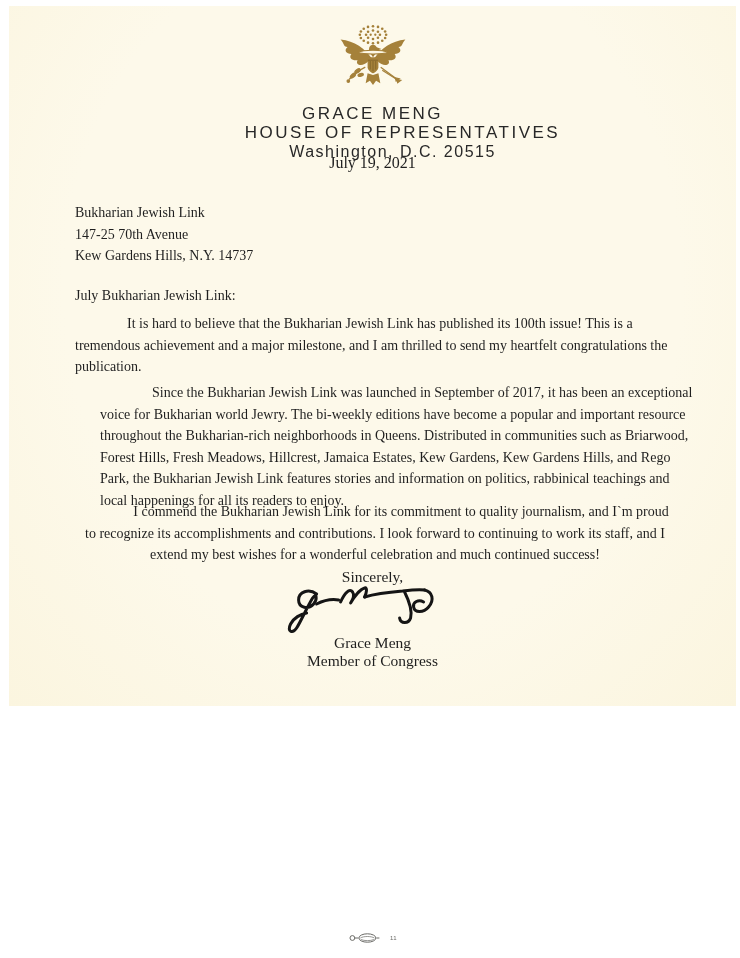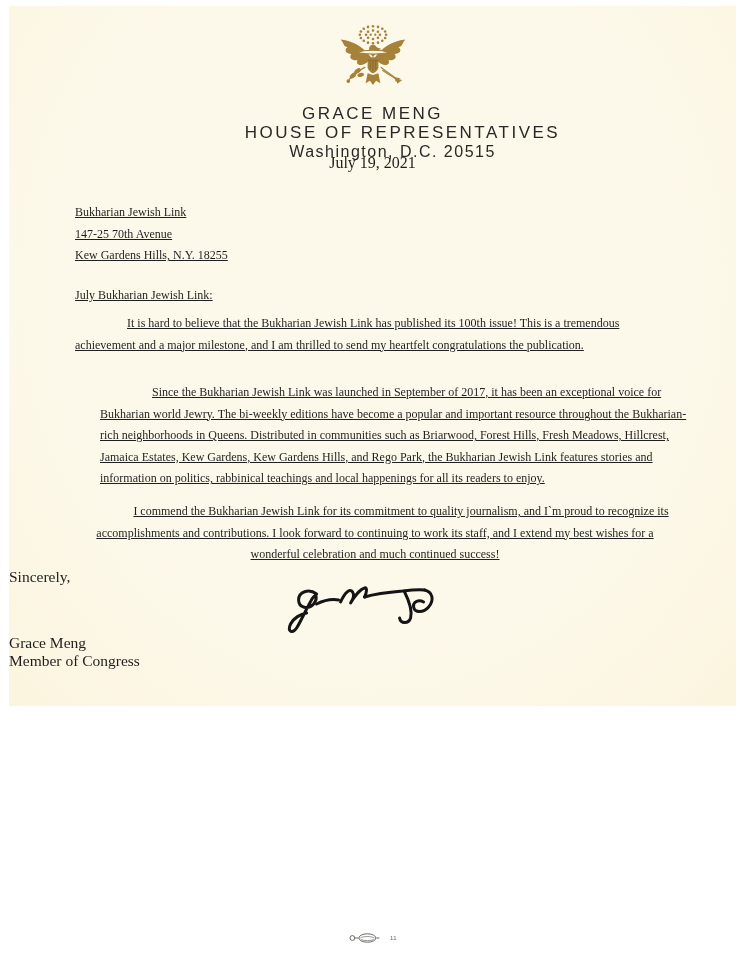--- a/index.html
+++ b/index.html
@@ -29,30 +29,30 @@
   }
   .hdr-name{ top:98px; font-size:17px; letter-spacing:2.5px; font-weight:500;}
   .hdr-org{ top:117px; font-size:17px; letter-spacing:2.5px; font-weight:500;padding-left:30px;}
   .hdr-city{ top:137px; font-size:16px; letter-spacing:1.5px; font-weight:500;margin-left:20px;}
   .date{
     position:absolute; top:148px; left:0; width:100%;
     text-align:center; font-size:16px;
   }
   .block{
     position:absolute; left:66px; width:600px;
-    font-size:12px; line-height:21.5px;text-decoration:underline;
+    font-size:14px; line-height:21.5px;
   }
   .recipient{ top:196px; }
   .salutation{ top:279px; }
   .para{ text-indent:52px; text-align:left; }
   .p1{ top:307px; }
   .p2{ top:376px;margin-left:25px; }
   .p3{ top:495px;text-align:center; }
   .closing{
-    position:absolute; left:0; width:100%; 
+    position:absolute; left:0; width:100%; text-align:center;
   }
   .sincerely{ top:562px; font-size:15.5px; }
   .sig{ position:absolute; top:574px; left:50%; transform:translateX(-54%); }
   .signer-name{ top:628px; font-size:15.5px; }
   .signer-title{ top:646px; font-size:15.5px; }
   .union-bug{
     position:absolute; top:926px; left:50%; transform:translateX(-50%);
     display:flex; align-items:center; gap:2px;
     color:#6a6a66;
   }
@@ -138,21 +138,21 @@
   </div>
 
   <div class="hdr hdr-name">GRACE MENG</div>
   <div class="hdr hdr-org">HOUSE OF REPRESENTATIVES</div>
   <div class="hdr hdr-city">Washington, D.C. 20515</div>
   <div class="date">July 19, 2021</div>
 
   <div class="block recipient">
     <div>Bukharian Jewish Link</div>
     <div>147-25 70th Avenue</div>
-    <div>Kew Gardens Hills, N.Y. 18255</div>
+    <div>Kew Gardens Hills, N.Y. 14737</div>
   </div>
 
   <div class="block salutation">July Bukharian Jewish Link:</div>
 
   <div class="block para p1">It is hard to believe that the Bukharian Jewish Link has published its 100th issue! This is a tremendous achievement and a major milestone, and I am thrilled to send my heartfelt congratulations the publication.</div>
   <div class="block para p2">Since the Bukharian Jewish Link was launched in September of 2017, it has been an exceptional voice for Bukharian world Jewry. The bi-weekly editions have become a popular and important resource throughout the Bukharian-rich neighborhoods in Queens. Distributed in communities such as Briarwood, Forest Hills, Fresh Meadows, Hillcrest, Jamaica Estates, Kew Gardens, Kew Gardens Hills, and Rego Park, the Bukharian Jewish Link features stories and information on politics, rabbinical teachings and local happenings for all its readers to enjoy.</div>
   <div class="block para p3">I commend the Bukharian Jewish Link for its commitment to quality journalism, and I`m proud to recognize its accomplishments and contributions. I look forward to continuing to work its staff, and I extend my best wishes for a wonderful celebration and much continued success!</div>
 
   <div class="closing sincerely">Sincerely,</div>
 

